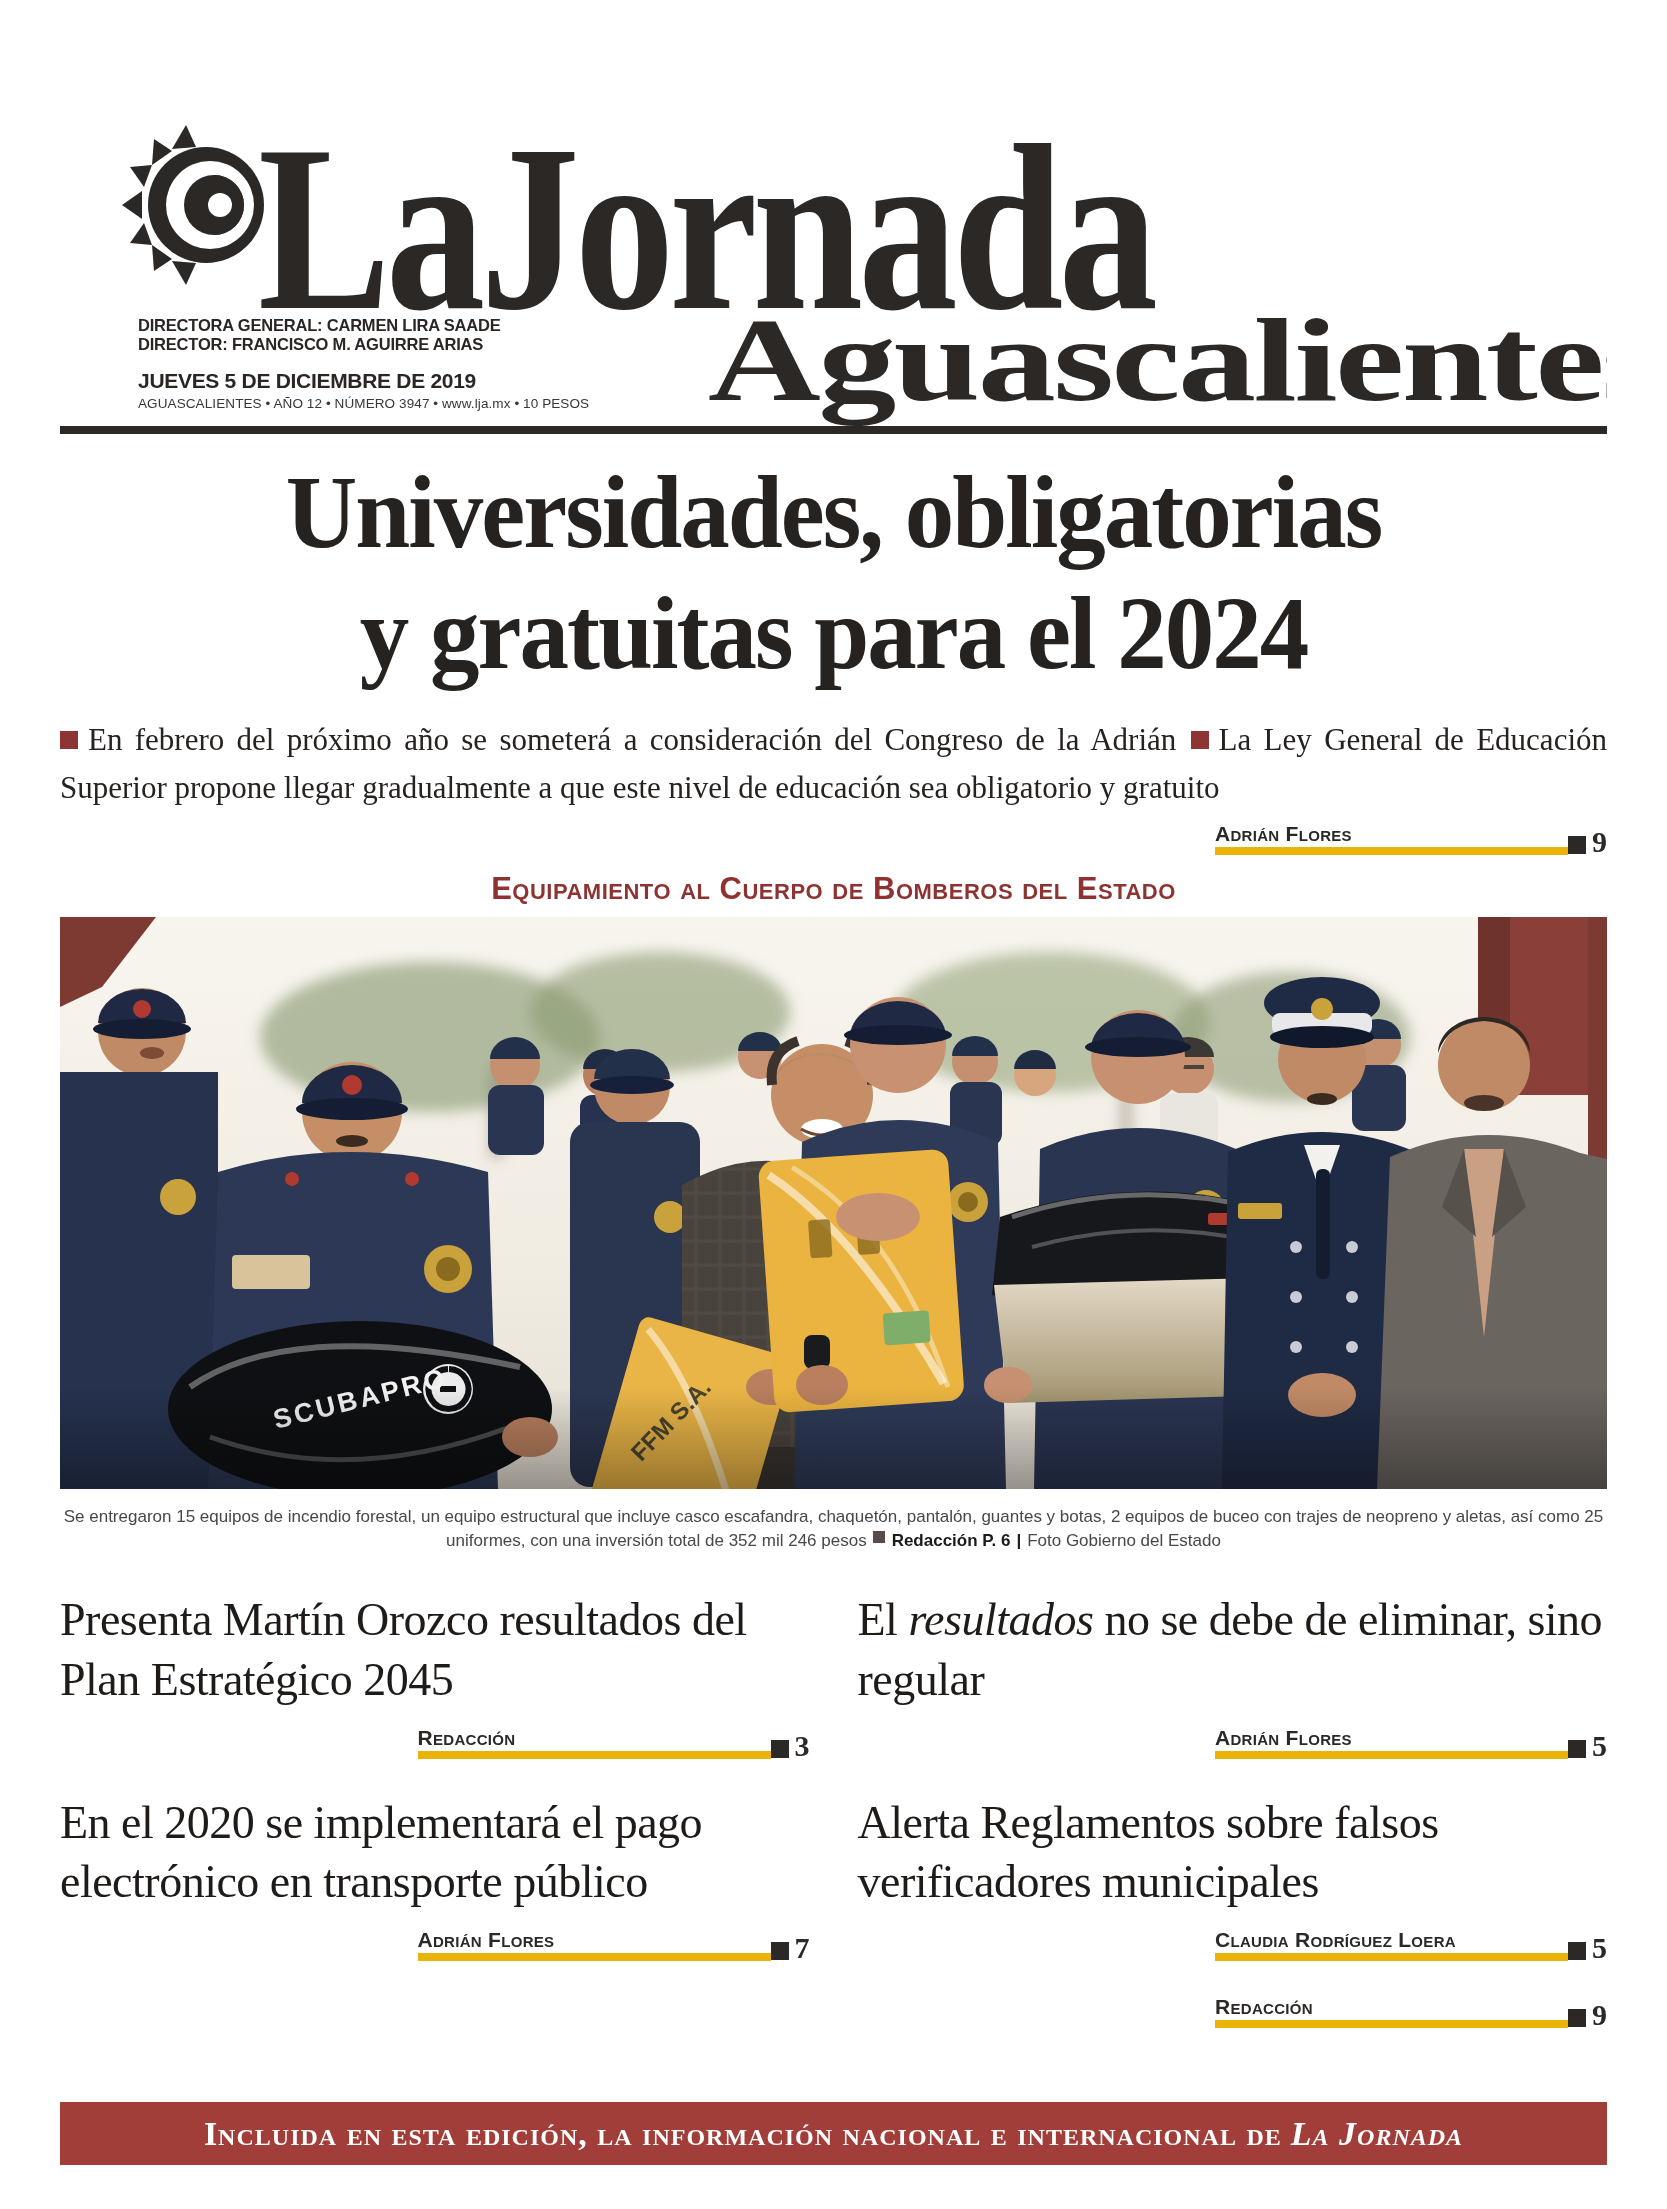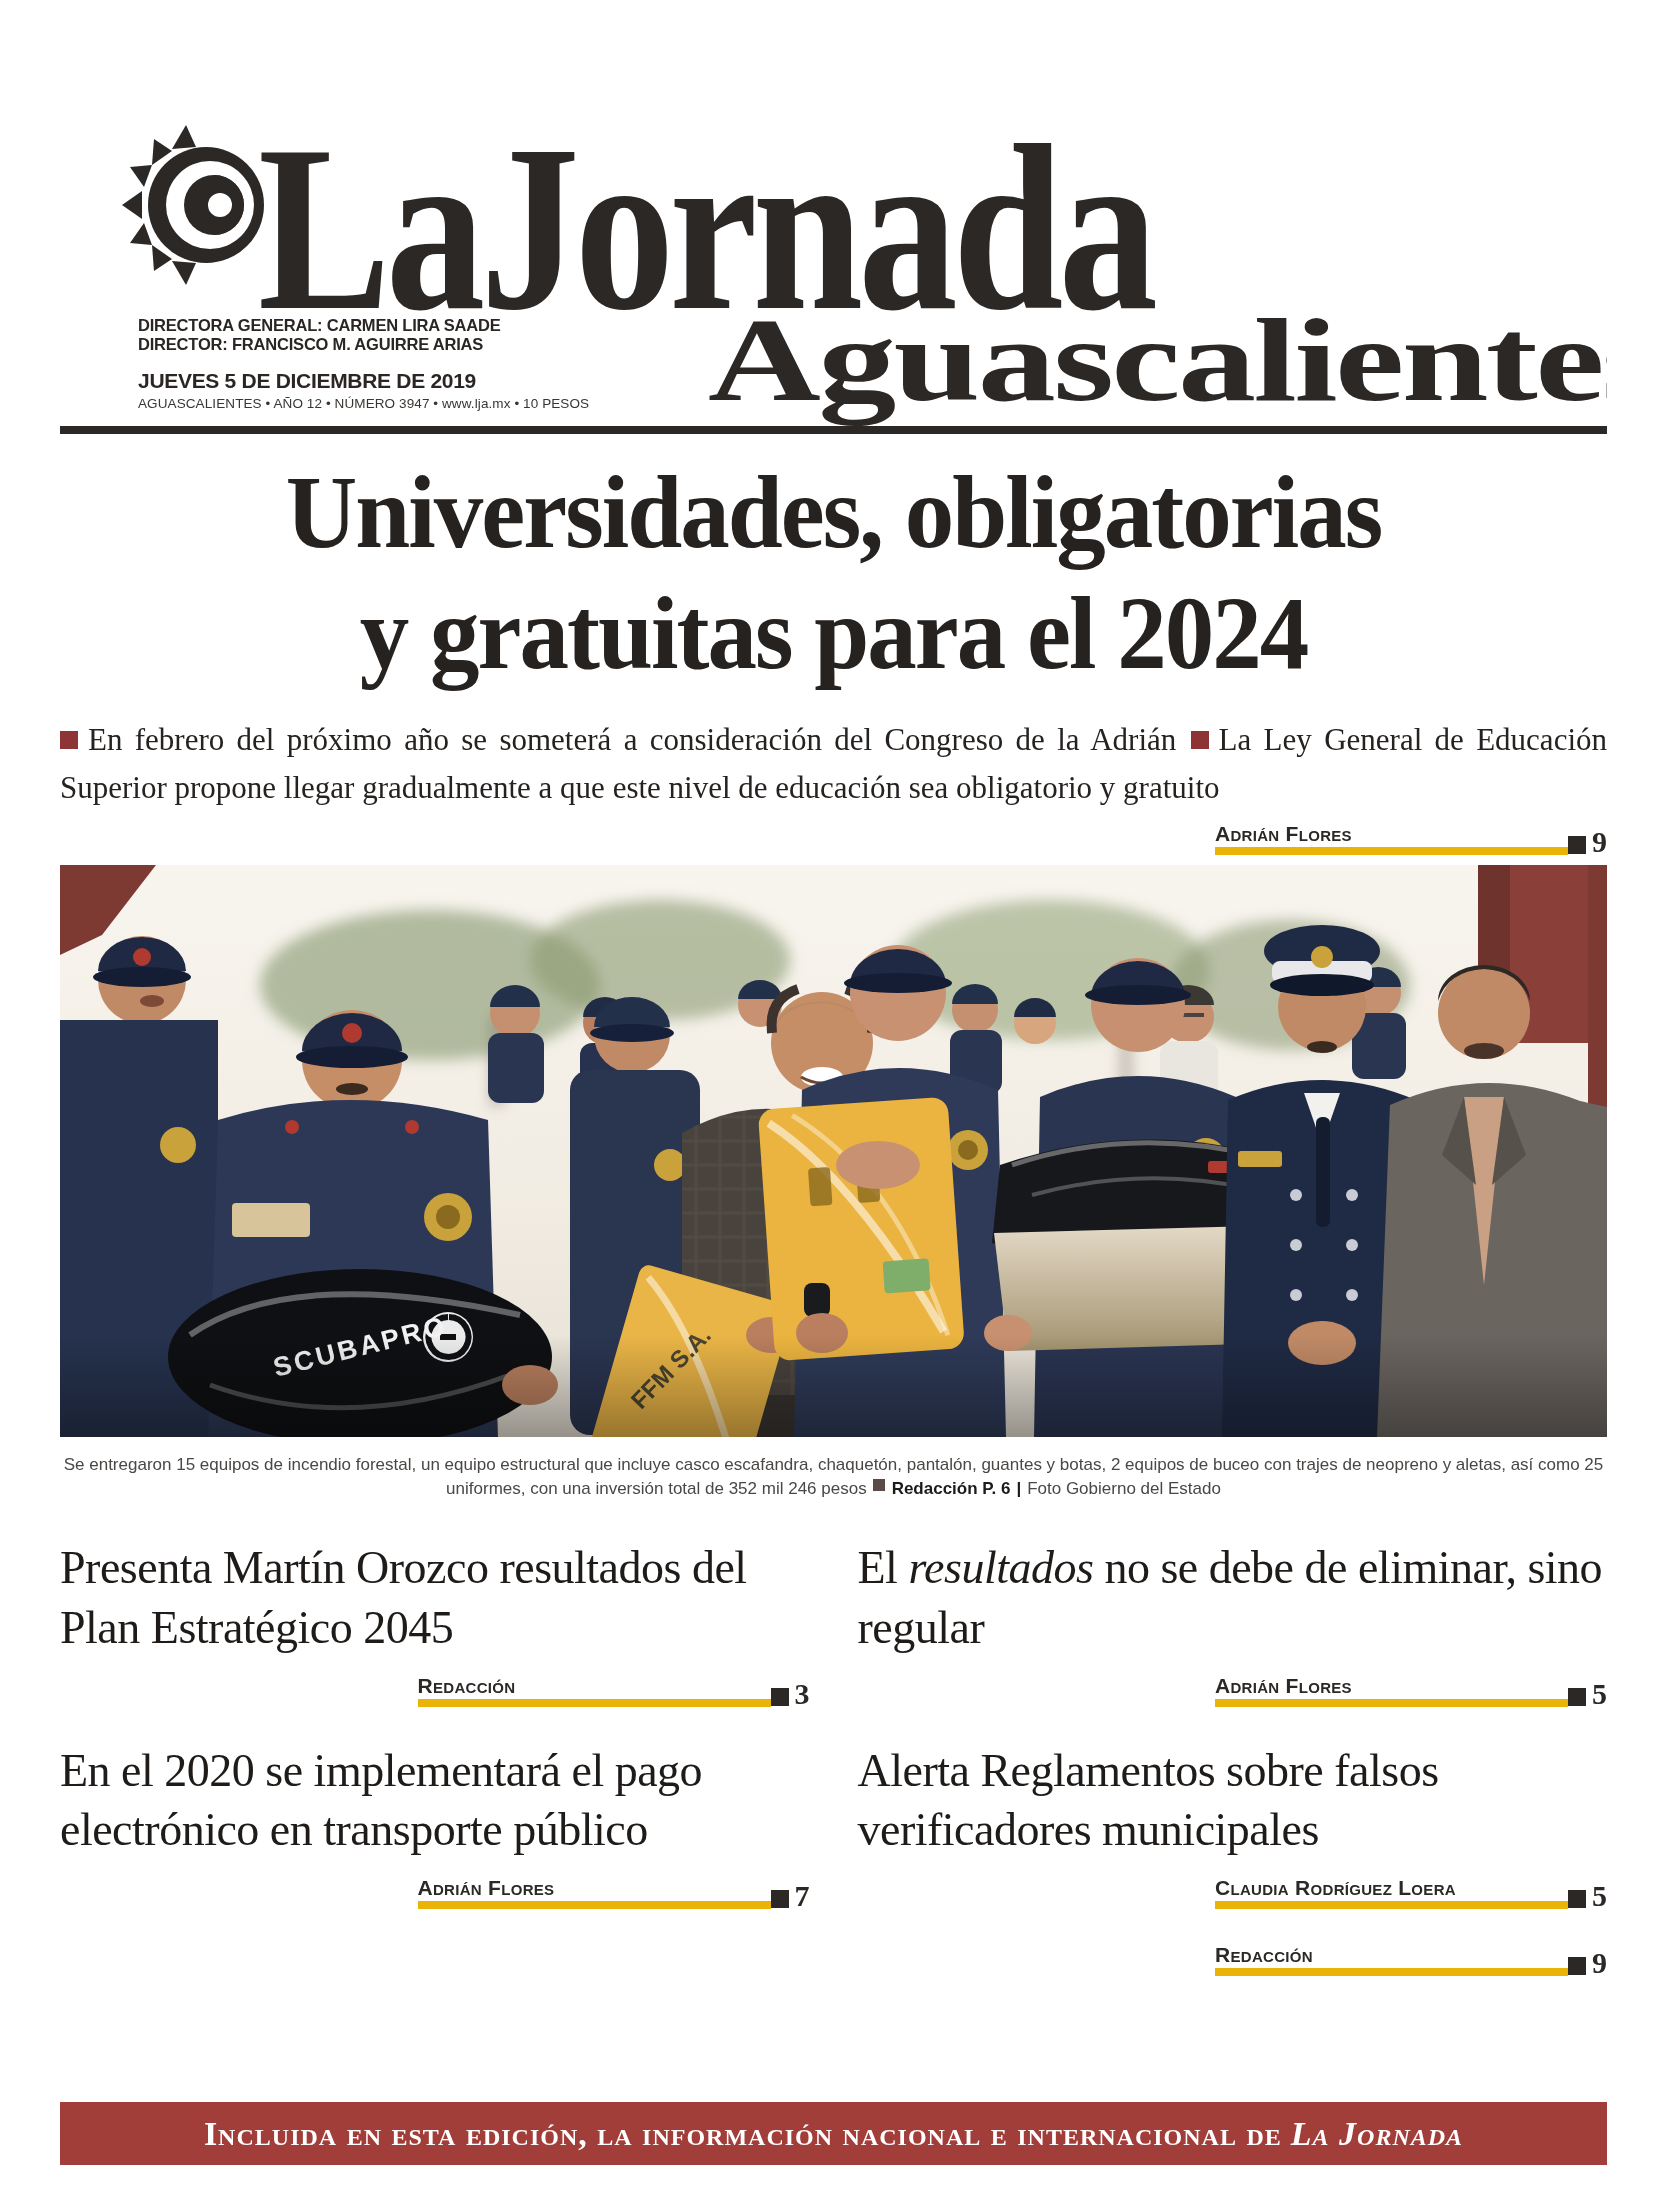--- a/index.html
+++ b/index.html
@@ -105,20 +105,21 @@
       <span class="sq first"></span><span>En febrero del próximo año se someterá a consideración del Congreso de la Adrián</span>
       <span class="sq"></span><span>La Ley General de Educación Superior propone llegar gradualmente a que este nivel de educación sea obligatorio y gratuito</span>
     </div>
 
     <div class="byline lead-byline">
       <div class="byline-left"><span class="byline-name">Adrián Flores</span></div>
       <div class="byline-sq"></div>
       <div class="byline-page">9</div>
     </div>
 
+    <div class="kicker">Equipamiento al Cuerpo de Bomberos del Estado</div>
 
     <div class="photo-wrap">
       <svg width="1547" height="572" viewBox="0 0 1547 572">
         <defs>
           <filter id="blur1" x="-30%" y="-30%" width="160%" height="160%">
               <feGaussianBlur stdDeviation="7"></feGaussianBlur>
             </filter>
           <linearGradient id="sky" x1="0" y1="0" x2="0" y2="1">
             <stop offset="0" stop-color="#f8f5ef"></stop>
               <stop offset="0.6" stop-color="#f1ece2"></stop>

